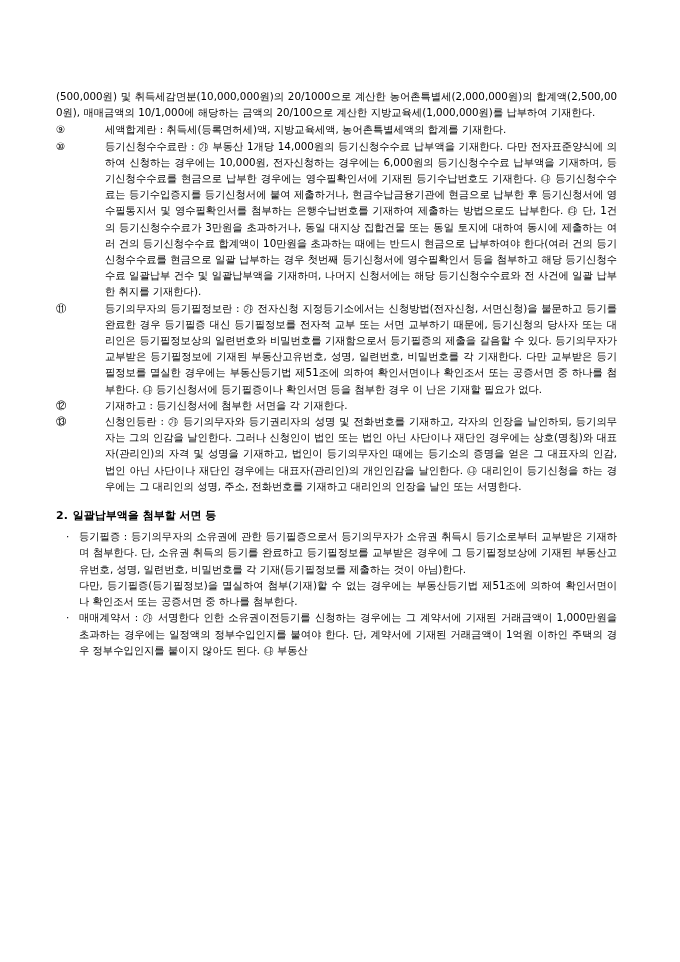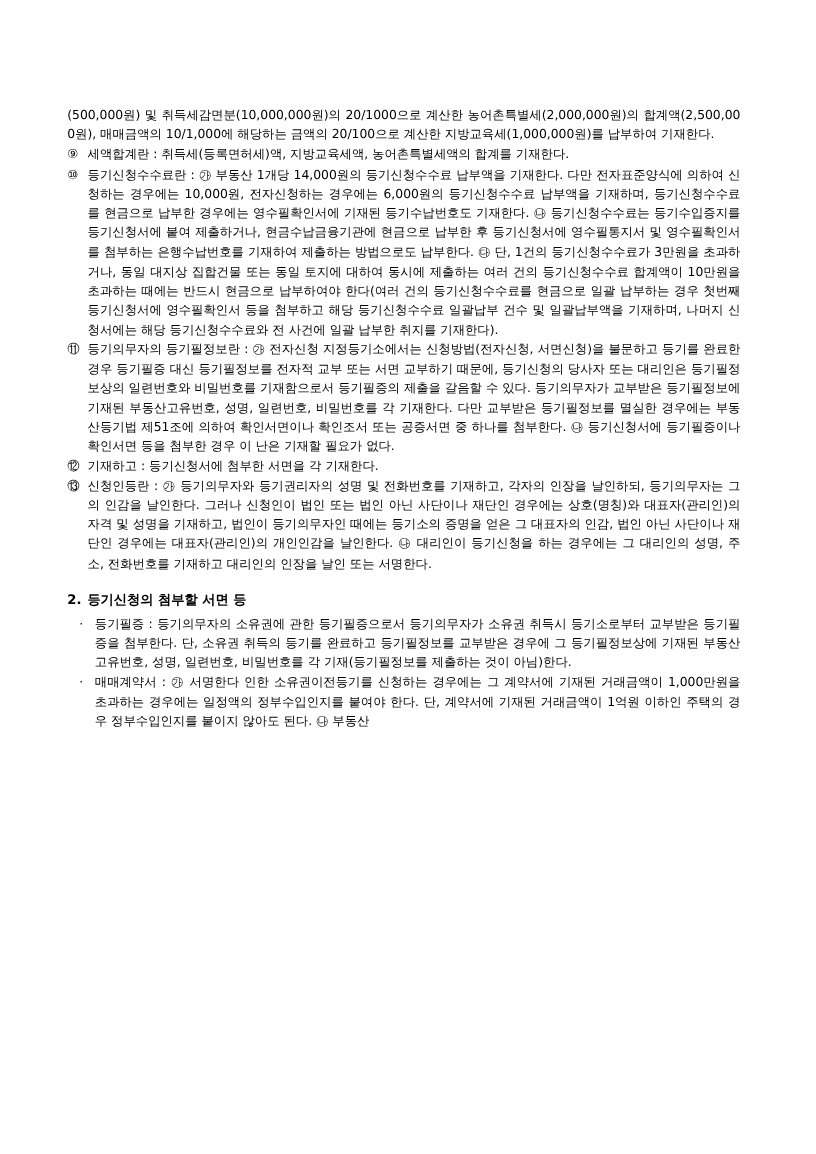--- a/index.html
+++ b/index.html
@@ -47,20 +47,21 @@
     line-height: 16.2px;
     text-align: left;
   }
   .item-body {
     flex: 1 1 auto;
     font-size: 10.3px;
     line-height: 16.2px;
     text-align: justify;
     text-justify: inter-character;
     word-break: break-all;
+    margin-left: 32px;
   }
   
   .section-head {
     font-size: 11px;
     font-weight: bold;
     margin: 14px 0 4px 0;
     line-height: 16.2px;
   }
   .section-head .num {
     margin-right: 5px;
@@ -122,26 +123,27 @@
     <div class="marker">⑫</div>
     <div class="item-body">기재하고 : 등기신청서에 첨부한 서면을 각 기재한다.</div>
   </div>
 
   <div class="item">
     <div class="marker">⑬</div>
     <div class="item-body">신청인등란 : ㉮ 등기의무자와 등기권리자의 성명 및 전화번호를 기재하고, 각자의 인장을 날인하되, 등기의무자는 그의 인감을 날인한다. 그러나 신청인이 법인 또는 법인 아닌 사단이나 재단인 경우에는 상호(명칭)와 대표자(관리인)의 자격 및 성명을 기재하고, 법인이 등기의무자인 때에는 등기소의 증명을 얻은 그 대표자의 인감, 법인 아닌 사단이나 재단인 경우에는 대표자(관리인)의 개인인감을 날인한다. ㉯ 대리인이 등기신청을 하는 경우에는 그 대리인의 성명, 주소, 전화번호를 기재하고 대리인의 인장을 날인 또는 서명한다.</div>
   </div>
 
   <div class="section-head">
-    <span class="num">2.</span><span>등기신청의 첨부할 서면 등</span>
+    <span class="num">2.</span><span>일괄납부액을 첨부할 서면 등</span>
   </div>
 
   <div class="bullet-item">
     <div class="bullet-marker">·</div>
-    <div class="bullet-body">등기필증 : 등기의무자의 소유권에 관한 등기필증으로서 등기의무자가 소유권 취득시 등기소로부터 교부받은 등기필증을 첨부한다. 단, 소유권 취득의 등기를 완료하고 등기필정보를 교부받은 경우에 그 등기필정보상에 기재된 부동산고유번호, 성명, 일련번호, 비밀번호를 각 기재(등기필정보를 제출하는 것이 아님)한다.</div>
+    <div class="bullet-body">등기필증 : 등기의무자의 소유권에 관한 등기필증으로서 등기의무자가 소유권 취득시 등기소로부터 교부받은 기재하며 첨부한다. 단, 소유권 취득의 등기를 완료하고 등기필정보를 교부받은 경우에 그 등기필정보상에 기재된 부동산고유번호, 성명, 일련번호, 비밀번호를 각 기재(등기필정보를 제출하는 것이 아님)한다.</div>
   </div>
+  <div class="sub-para" style="margin-left:23px;">다만, 등기필증(등기필정보)을 멸실하여 첨부(기재)할 수 없는 경우에는 부동산등기법 제51조에 의하여 확인서면이나 확인조서 또는 공증서면 중 하나를 첨부한다.</div>
 
   <div class="bullet-item">
     <div class="bullet-marker">·</div>
     <div class="bullet-body">매매계약서 : ㉮ 서명한다 인한 소유권이전등기를 신청하는 경우에는 그 계약서에 기재된 거래금액이 1,000만원을 초과하는 경우에는 일정액의 정부수입인지를 붙여야 한다. 단, 계약서에 기재된 거래금액이 1억원 이하인 주택의 경우 정부수입인지를 붙이지 않아도 된다. ㉯ 부동산</div>
   </div>
 
 </div>
 
 </body></html>

